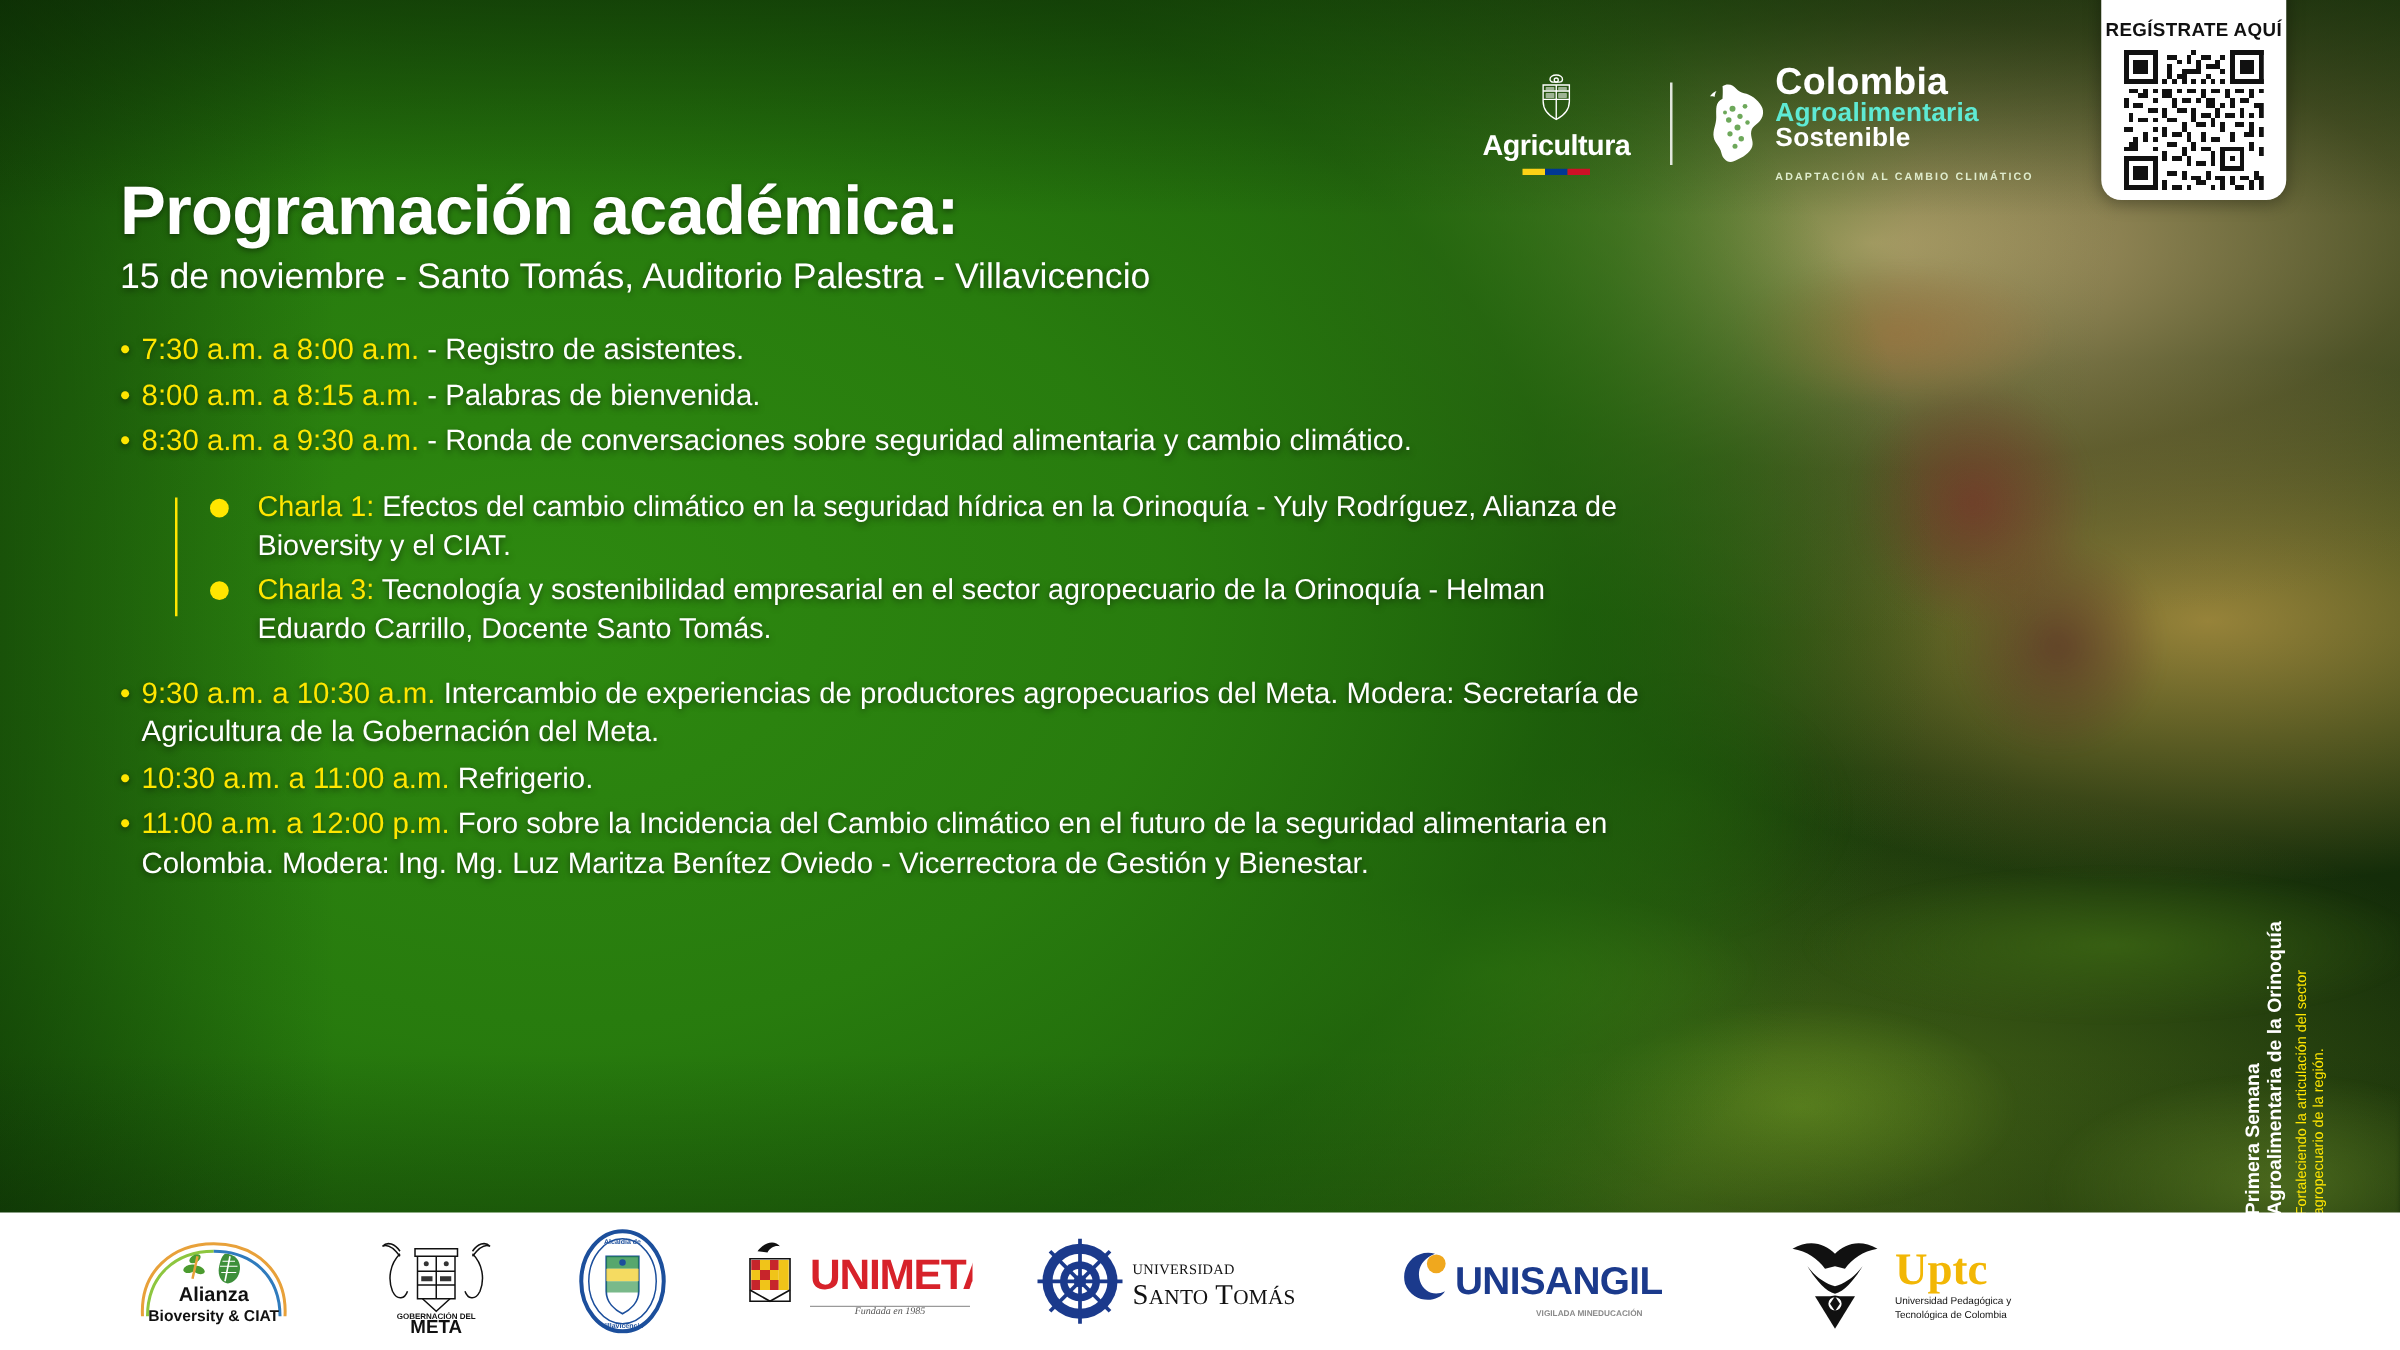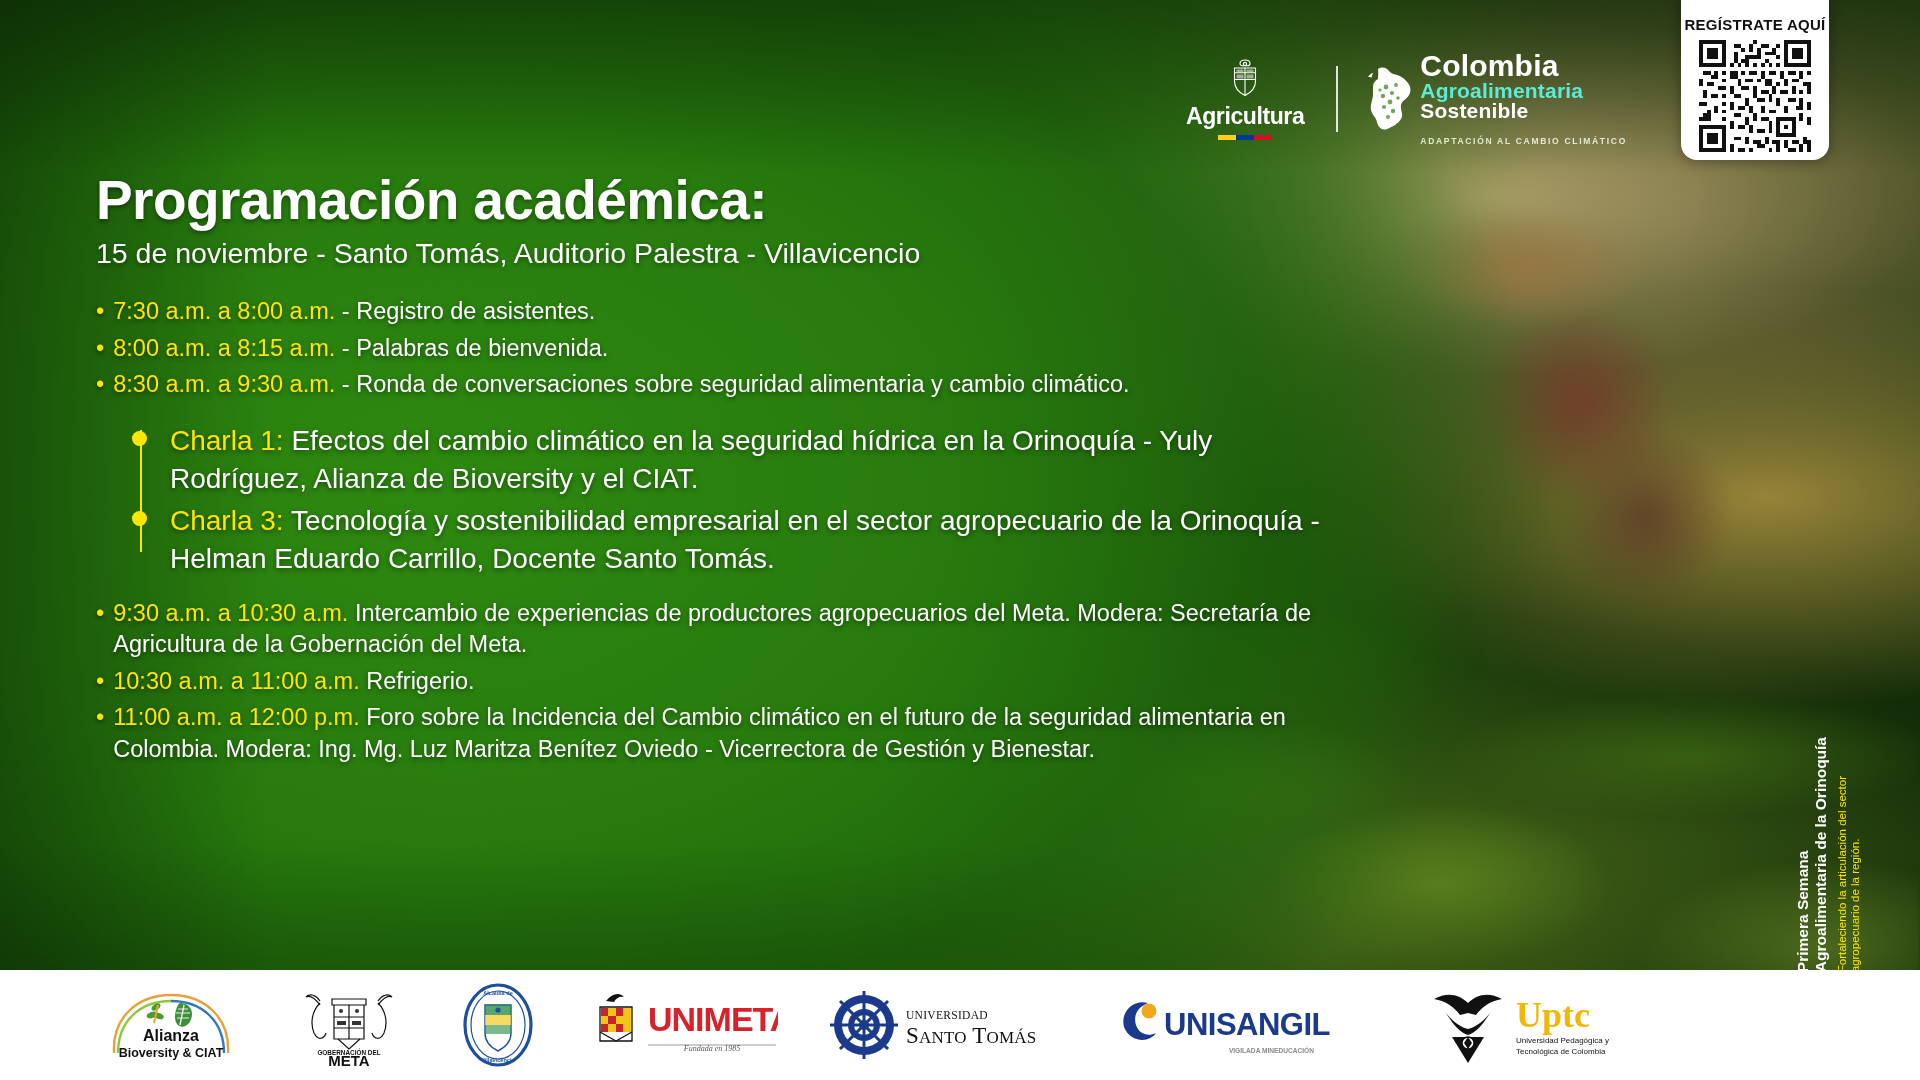--- a/index.html
+++ b/index.html
@@ -95,21 +95,20 @@
   }
   .qr-title { font-size: 15px; font-weight: 800; color:#111; letter-spacing:.3px; }
   .qr-img { margin-top: 7px; width: 112px; height: 112px; }
 
   
   .copy { position:absolute; left: 96px; top: 140px; width: 1230px; z-index: 5; }
   .title {
     color:#fff; font-size: 55px; font-weight: 800; letter-spacing:-.6px;
     text-shadow: 0 2px 5px rgba(0,0,0,.45);
     line-height: 1.02;
-    margin-top: 32px;
   }
   .subtitle {
     color:#fff; font-size: 28.5px; font-weight: 400; margin-top: 9px;
     text-shadow: 0 2px 5px rgba(0,0,0,.45);
   }
 
   .agenda { margin-top: 26px; }
   .ag-item {
     display:flex; align-items:flex-start; gap:9px;
     color:#fff; font-size: 23.5px; line-height: 1.34;
@@ -125,23 +124,24 @@
     position: relative;
     margin: 21px 0 20px 0;
     padding-left: 74px;
   }
   .charlas::before {
     content:""; position:absolute; left: 44px; top: 8px; bottom: 26px;
     width: 2px; background:#ffe600;
   }
   .charla {
     position: relative;
-    color:#fff; font-size: 28px; line-height: 1.36;
+    color:#fff; font-size: 23px; line-height: 1.36;
     text-shadow: 0 2px 5px rgba(0,0,0,.5);
     margin-bottom: 4px;
+    margin-left: 36px;
   }
   .charla .bullet {
     position:absolute; left: -38px; top: 9px;
     width: 15px; height: 15px; border-radius: 50%; background:#ffe600;
   }
   .charla .lead { color:#ffe600; }
 
   
   .vert-wrap {
     position:absolute; right: 58px; bottom: 108px;

